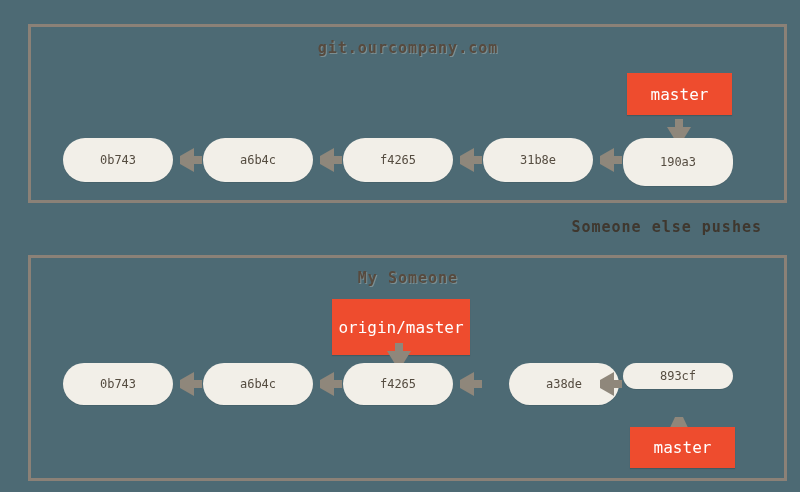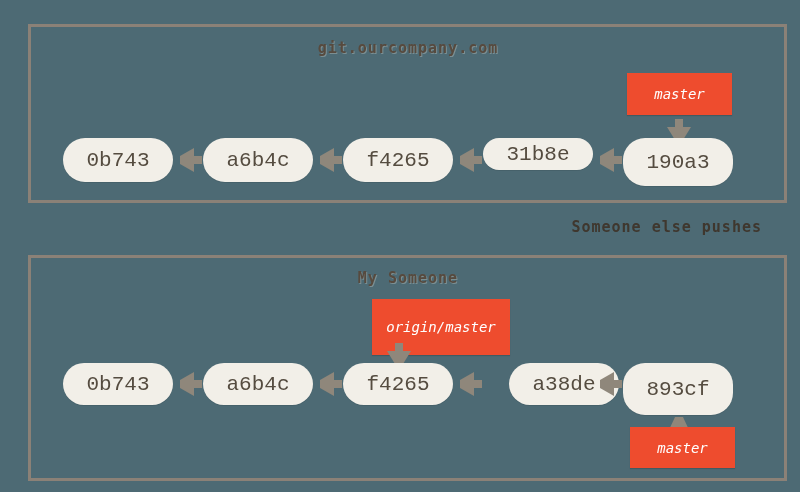--- a/index.html
+++ b/index.html
@@ -41,33 +41,31 @@
     font-size:15px; font-weight:bold;
     color:var(--caption-text);
     letter-spacing:1px;
   }
   .commit-node {
     position:absolute;
     width:110px;
     background:var(--node-fill);
     border-radius:22px;
     color:var(--node-text);
-    font-size:21px;
+    font-size:12px;
     display:flex; align-items:center; justify-content:center;
     box-shadow:0 1px 0 rgba(0,0,0,0.08);
-    font-family:Liberation Mono, monospace;
   }
   .branch-label {
     position:absolute;
     background:var(--label-bg);
     color:var(--label-text);
-    font-size:14px;
+    font-size:16px;
     display:flex; align-items:center; justify-content:center;
     box-shadow:0 1px 1px rgba(0,0,0,0.15);
-    font-style:italic;
   }
   
   .arrow-h {
     position:absolute;
     height:18px;
     display:flex; align-items:center;
   }
   .arrow-h .head {
     width:0; height:0;
     border-top:8px solid transparent;
@@ -107,21 +105,21 @@
   <div class="branch-label" style="left:619px; top:65px; width:105px; height:42px;">master</div>
 
   <div class="arrow-v" style="left:662px; top:107px; height:23px;">
     <span class="vshaft"></span>
     <span class="vhead-down"></span>
   </div>
 
   <div class="commit-node" style="left:55px;  top:130px; height:44px;">0b743</div>
   <div class="commit-node" style="left:195px; top:130px; height:44px;">a6b4c</div>
   <div class="commit-node" style="left:335px; top:130px; height:44px;">f4265</div>
-  <div class="commit-node" style="left:475px; top:130px; height:32px;">31b8e</div>
+  <div class="commit-node" style="left:475px; top:130px; height:44px;">31b8e</div>
   <div class="commit-node" style="left:615px; top:130px; height:48px;">190a3</div>
 
   <div class="arrow-h" style="left:160px; top:143px; width:38px;">
     <span class="head"></span>
     <span class="shaft"></span>
   </div>
   <div class="arrow-h" style="left:300px; top:143px; width:38px;">
     <span class="head"></span>
     <span class="shaft"></span>
   </div>
@@ -133,32 +131,32 @@
     <span class="head"></span>
     <span class="shaft"></span>
   </div>
 
   <div class="caption" style="right:42px; top:174px;margin-top:32px;">Someone else pushes</div>
 
   <div class="repo-box" style="left:20px; top:247px; width:759px; height:226px;"></div>
 
   <div class="repo-title" style="top:257px;">My Someone</div>
 
-  <div class="branch-label" style="left:324px; top:291px; width:138px; height:56px;margin-left:40px;">origin/master</div>
+  <div class="branch-label" style="left:324px; top:291px; width:138px; height:56px;">origin/master</div>
 
   <div class="arrow-v" style="left:382px; top:331px; height:24px;">
     <span class="vshaft"></span>
     <span class="vhead-down"></span>
   </div>
 
   <div class="commit-node" style="left:55px;  top:355px; height:42px;">0b743</div>
   <div class="commit-node" style="left:195px; top:355px; height:42px;">a6b4c</div>
   <div class="commit-node" style="left:335px; top:355px; height:42px;">f4265</div>
   <div class="commit-node" style="left:501px; top:355px; height:42px;">a38de</div>
-  <div class="commit-node" style="left:615px; top:355px; height:52px;">893cf</div>
+  <div class="commit-node" style="left:615px; top:355px; height:26px;">893cf</div>
 
   <div class="arrow-h" style="left:160px; top:367px; width:38px;">
     <span class="head"></span>
     <span class="shaft"></span>
   </div>
   <div class="arrow-h" style="left:300px; top:367px; width:38px;">
     <span class="head"></span>
     <span class="shaft"></span>
   </div>
   <div class="arrow-h" style="left:440px; top:367px; width:38px;">

